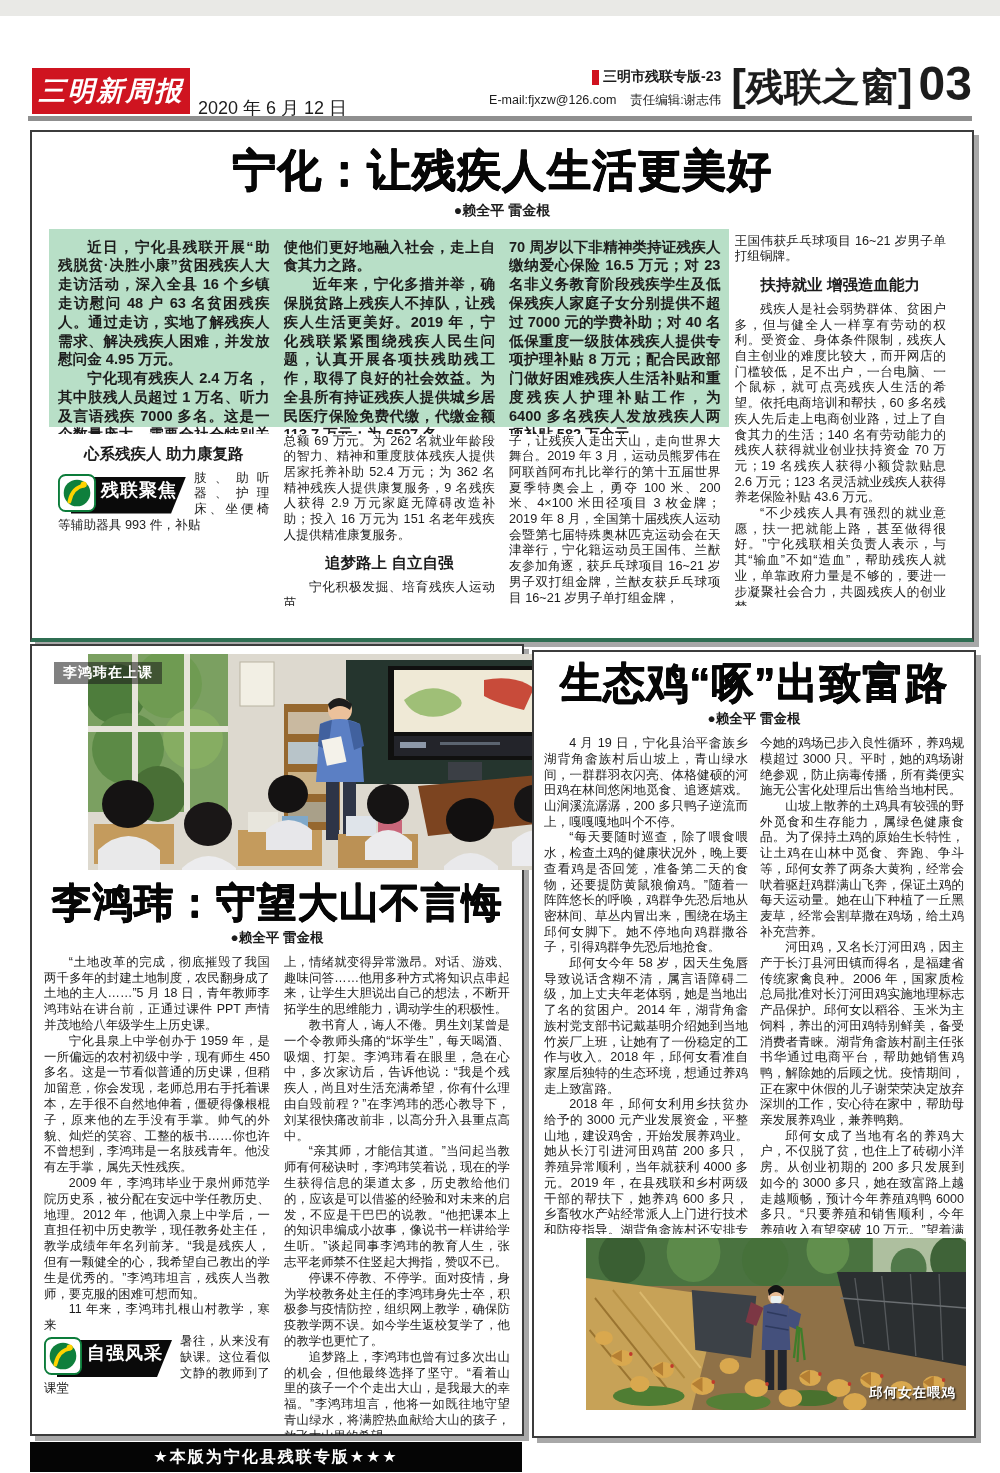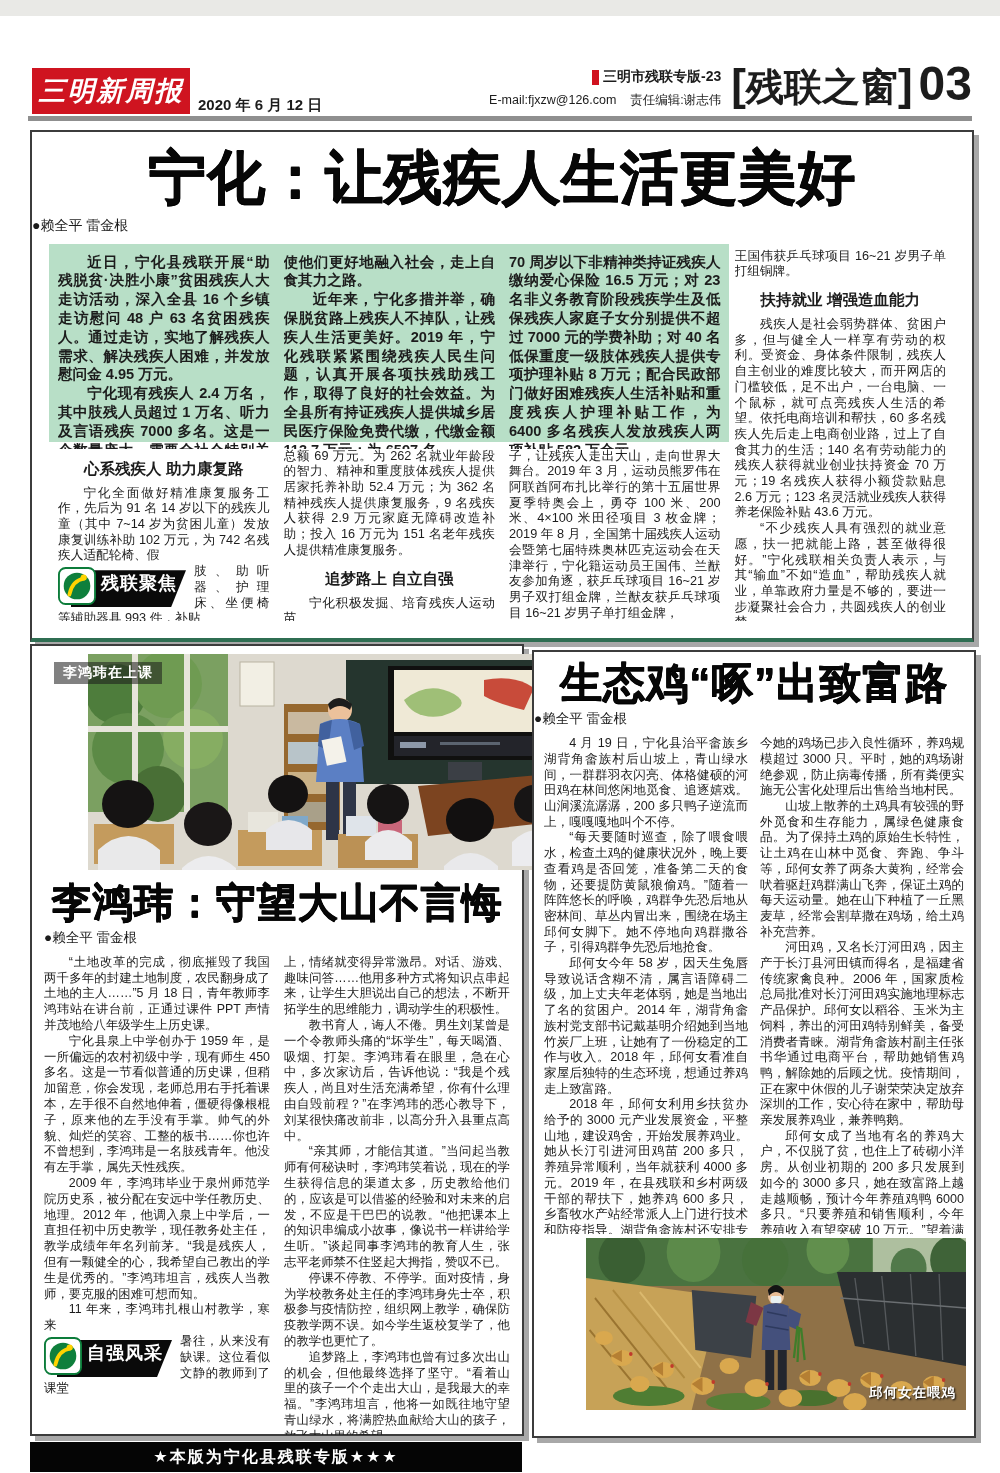--- a/index.html
+++ b/index.html
@@ -3,44 +3,44 @@
 <meta charset="utf-8">
 <style>
   html,body{margin:0;padding:0;background:#e9e9e6;}
   .page{position:relative;width:1000px;height:1473px;background:#ffffff;margin:16px auto;
         font-family:"Liberation Sans","DejaVu Sans",sans-serif;color:#1c1c1c;overflow:hidden;}
   
   .logo-box{position:absolute;left:32px;top:52px;width:158px;height:46px;background:#cf1420;
             display:flex;align-items:center;justify-content:center;}
   .logo-box span{color:#fff;font-family:"Liberation Serif","DejaVu Serif",serif;
                  font-weight:bold;font-style:italic;font-size:27px;letter-spacing:2px;white-space:nowrap;}
-  .date-line{position:absolute;left:198px;top:80px;font-size:15px;font-weight:bold;}
+  .date-line{position:absolute;left:198px;top:80px;font-size:18px;font-weight:normal;}
   .head-right{position:absolute;right:28px;top:40px;display:flex;align-items:flex-start;}
   .head-meta{display:flex;flex-direction:column;align-items:flex-end;margin-right:10px;margin-top:12px;}
   .edition-line{font-size:14px;font-weight:bold;display:flex;align-items:center;}
   .red-tick{display:inline-block;width:7px;height:15px;background:#d0121f;margin-right:4px;}
   .email-line{font-size:12.5px;font-weight:normal;margin-top:6px;white-space:nowrap;}
   .section-title{font-size:38px;font-weight:900;letter-spacing:0px;line-height:58px;white-space:nowrap;}
   .section-title .bracket{font-size:44px;font-weight:900;}
   .page-num{font-size:48px;font-weight:900;line-height:56px;margin-left:6px;}
   .head-rule{position:absolute;left:28px;right:28px;top:100px;height:5px;background:#8f8f8f;}
   
   .art-box{position:absolute;background:#fff;border:2px solid #3c3c3c;box-shadow:5px 5px 0 #a8a8a8;}
   .headline{font-weight:900;text-align:center;color:#070707;letter-spacing:1px;
             text-shadow:0.6px 0 0 #000,0 0.6px 0 #000,0.6px 0.6px 0 #000;}
-  .byline{font-size:14px;font-weight:normal;}
+  .byline{text-align:center;font-size:14px;font-weight:bold;}
   .bodytext{font-size:12.7px;line-height:15.7px;text-align:justify;text-justify:inter-ideograph;}
   .bodytext p{margin:0;}
   .ind{text-indent:2em;}
   .subhead{font-size:15.5px;font-weight:800;text-align:center;margin:10px 0 6px;}
   .cols{display:flex;overflow:hidden;}
   .col{overflow:hidden;}
   
   #top-box{left:30px;top:114px;width:940px;height:506px;border-bottom:4px solid #2f6e52;padding:0;}
-  #top-box .headline{font-size:58px;line-height:1.08;margin-top:14px;}
+  #top-box .headline{font-size:44px;line-height:1.08;margin-top:14px;}
   #top-box .byline{margin-top:8px;}
   .top-body{position:relative;margin:14px 26px 0;height:372px;}
   .green-bg{position:absolute;left:-9px;top:-5px;width:680px;height:198px;background:#b8dfc7;}
   .top-cols{position:relative;display:flex;gap:14px;height:100%;}
   .top-cols .col{flex:1;}
   .lead{font-size:14.6px;line-height:18.8px;font-weight:600;height:196px;overflow:hidden;
         text-align:justify;text-justify:inter-ideograph;padding-top:4px;}
   .lead p{margin:0;}
   
   .badge{position:relative;height:40px;width:128px;}
@@ -114,21 +114,20 @@
       <div class="green-bg"></div>
       <div class="top-cols">
 
         <div class="col">
           <div class="lead">
             <p class="ind">近日，宁化县残联开展“助残脱贫·决胜小康”贫困残疾人大走访活动，深入全县 16 个乡镇走访慰问 48 户 63 名贫困残疾人。通过走访，实地了解残疾人需求、解决残疾人困难，并发放慰问金 4.95 万元。</p>
             <p class="ind">宁化现有残疾人 2.4 万名，其中肢残人员超过 1 万名、听力及言语残疾 7000 多名。这是一个数量庞大、需要全社会特别关心的群体，</p>
           </div>
           <div class="subhead">心系残疾人 助力康复路</div>
           <div class="bodytext">
-            <p class="ind">宁化全面做好精准康复服务工作，先后为 91 名 14 岁以下的残疾儿童（其中 7~14 岁为贫困儿童）发放康复训练补助 102 万元，为 742 名残疾人适配轮椅、假</p>
             <div class="tailwrap">
               <div class="badge fl">
                 <svg class="badge-logo" viewBox="0 0 40 40">
                   <rect x="1" y="1" width="38" height="38" rx="7" fill="#ffffff" stroke="#0c7c3a" stroke-width="2"></rect>
                   <circle cx="20" cy="20" r="14" fill="#0e7f3c"></circle>
                   <path d="M12 29 Q15 14 28 12" stroke="#ffd300" stroke-width="4" fill="none" stroke-linecap="round"></path>
                   <circle cx="27" cy="11" r="3.2" fill="#ffd300"></circle>
                 </svg>
                 <div class="badge-black">
                     <span>残联聚焦</span>

